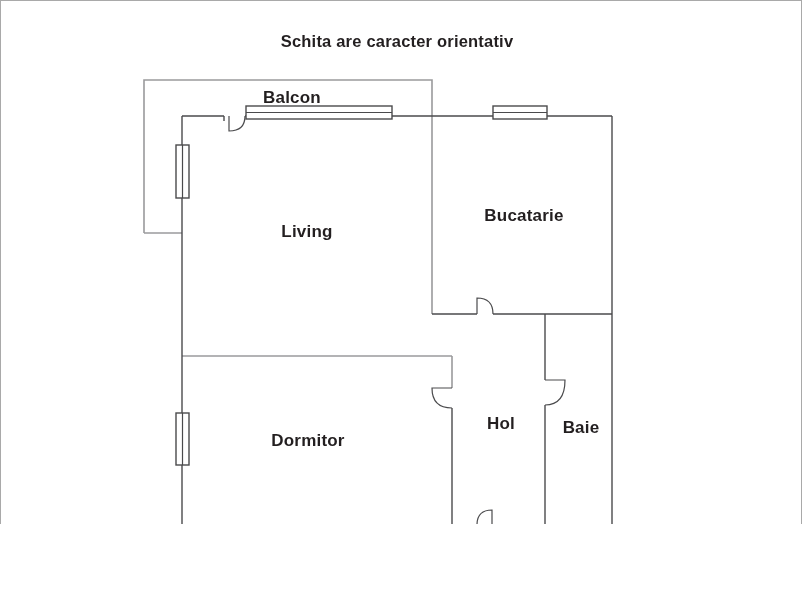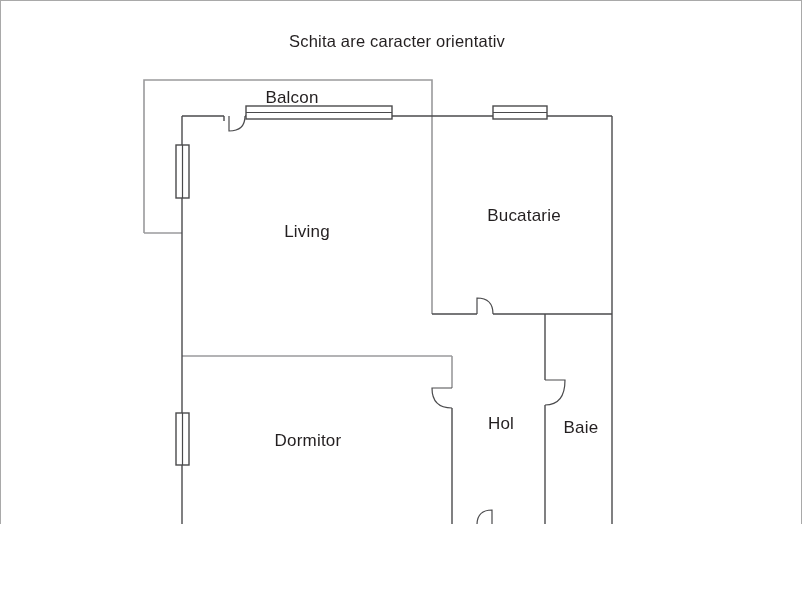--- a/index.html
+++ b/index.html
@@ -2,20 +2,21 @@
 <html><head>
 <meta charset="utf-8">
 <style>
   html, body { margin: 0; padding: 0; background: #ffffff; }
   .stage {
     position: relative;
     width: 802px;
     height: 524px;
     background: #ffffff;
     font-family: "Liberation Sans", sans-serif;
+    font-weight: bold;
   }
   svg { display: block; }
   .walls path, .light-walls path { fill: none; stroke-linecap: butt; stroke-linejoin: miter; }
   .walls path { stroke-width: 1.4; }
   .light-walls path { stroke-width: 1.6; }
   .doors path { fill: none; stroke-width: 1.2; }
   .windows rect { stroke-width: 1.4; }
   .windows path { fill: none; stroke-width: 1.2; }
   .labels text {
     font-family: "Liberation Sans", sans-serif;

